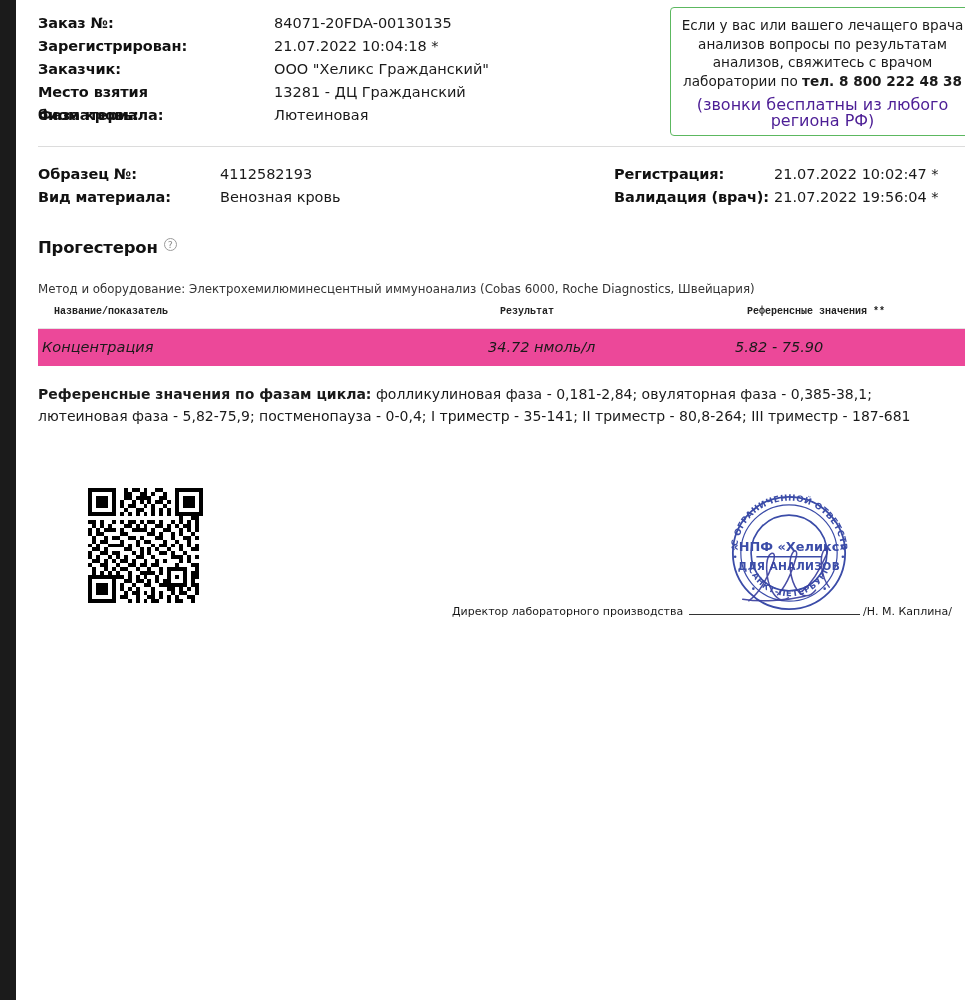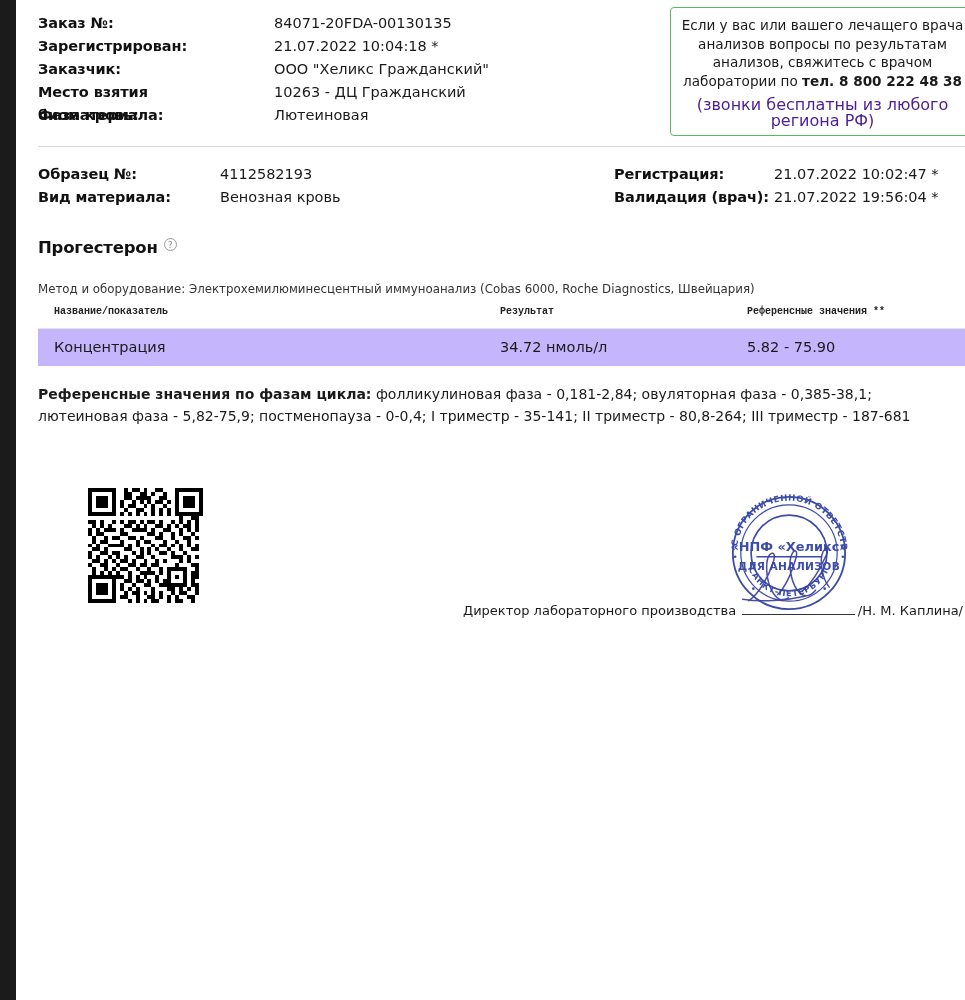--- a/index.html
+++ b/index.html
@@ -158,22 +158,23 @@
     font-size: 10px;
     font-weight: bold;
     color: #222;
     padding: 6px 0 11px 16px;
     border-bottom: 1px solid #e3e3e3;
     font-family: Liberation Mono, monospace;
   }
   #results-table td {
     font-size: 14.5px;
     color: #1a1a1a;
-    padding: 10px 0 11px 16px;
-    background: #c4b5fd;
+    padding: 10px 0 11px 4px;
+    background: #ec4899;
+    font-style: italic;
   }
   .col-name   { width: 446px; }
   .col-result { width: 247px; }
   .col-ref    { width: 234px; }
 
   
   #reference-note {
     position: absolute;
     left: 22px; top: 383px;
     width: 920px;
@@ -194,26 +195,26 @@
   #stamp {
     position: absolute;
     left: 686px; top: 487px;
     width: 174px; height: 132px;
     pointer-events: none;
   }
 
   
   #signature-row {
     position: absolute;
-    left: 447px; top: 603px;
+    left: 436px; top: 603px;
     width: 500px;
     height: 22px;
     display: flex;
     align-items: baseline;
-    font-size: 13px;
+    font-size: 11px;
     color: #1a1a1a;
     white-space: nowrap;
   }
   #signature-rule {
     display: inline-block;
     width: 186px;
     border-bottom: 1px solid #333;
     margin: 0 3px 0 6px;
     height: 12px;
   }
@@ -235,21 +236,21 @@
       <div class="info-row">
         <span class="info-label">Зарегистрирован:</span>
         <span class="info-value">21.07.2022 10:04:18 *</span>
       </div>
       <div class="info-row">
         <span class="info-label">Заказчик:</span>
         <span class="info-value">ООО "Хеликс Гражданский"</span>
       </div>
       <div class="info-row">
         <span class="info-label">Место взятия биоматериала:</span>
-        <span class="info-value">10263 - ДЦ Гражданский</span>
+        <span class="info-value">13281 - ДЦ Гражданский</span>
       </div>
       <div class="info-row">
         <span class="info-label">Фаза кровь:</span>
         <span class="info-value">Лютеиновая</span>
       </div>
     </div>
 
     <div id="contact-callout">
       <span>Если у вас или вашего лечащего врача</span><br>
       <span>анализов вопросы по результатам</span><br>

